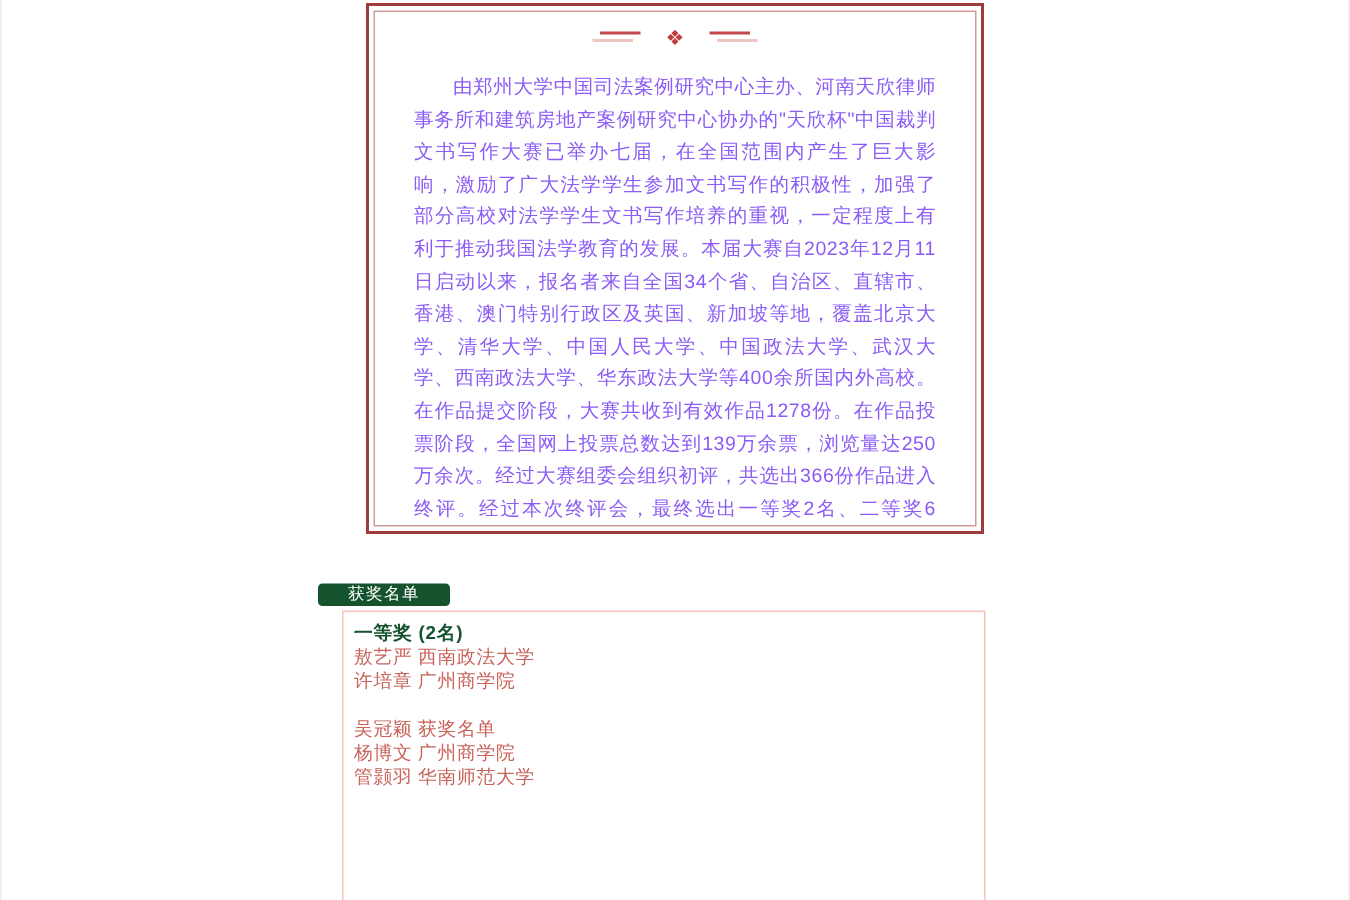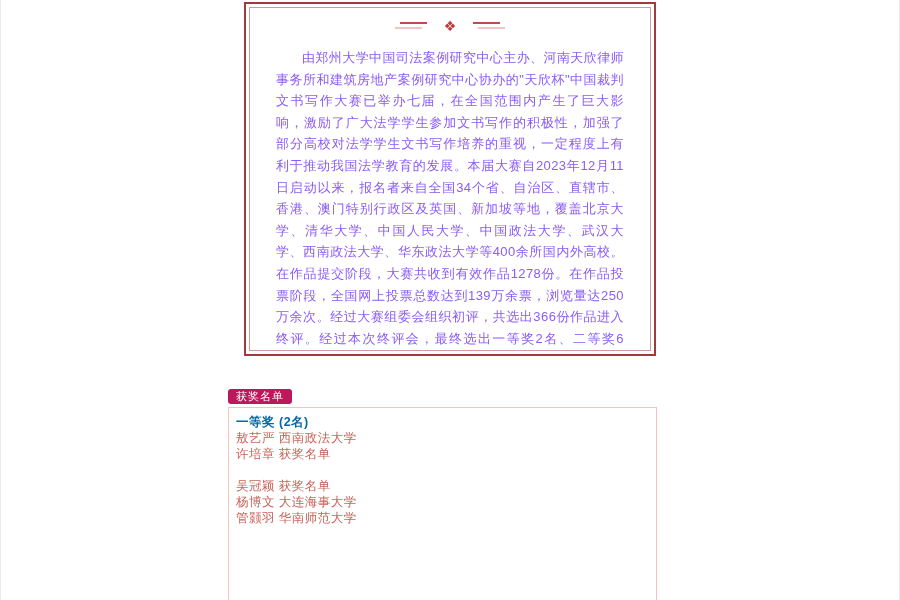--- a/index.html
+++ b/index.html
@@ -29,31 +29,31 @@
     display:inline-block;vertical-align:middle;color:#c2393d;font-size:14px;
     margin:0 12px;line-height:14px;
   }
   .article-inner p{
     margin:13px;text-align:justify;text-indent:2em;
     font-size:13px;line-height:21.6px;letter-spacing:0.4px;
     color:#8b5cf6;
   }
   
   .badge{
-    position:absolute;left:228px;top:389px;
-    background:#be185d;color:#ffffff;font-size:11px;line-height:15px;
-    padding:0 8px;border-radius:3px;letter-spacing:1px;
+    position:absolute;left:212px;top:389px;
+    background:#14532d;color:#ffffff;font-size:11px;line-height:15px;
+    padding:0 20px;border-radius:3px;letter-spacing:1px;
   }
   .awards-box{
     position:absolute;left:228px;top:407px;width:429px;height:220px;
     border:1px solid #f7c2b8;background:#fff;box-sizing:border-box;
     padding:6px 10px 0 7px;
   }
   .award-title{
-    font-size:12.5px;line-height:16px;font-weight:bold;color:#0369a1;letter-spacing:0.5px;
+    font-size:12.5px;line-height:16px;font-weight:bold;color:#14532d;letter-spacing:0.5px;
   }
   .award-row{
     font-size:12.5px;line-height:16px;color:#c9635a;letter-spacing:0.5px;font-family:Liberation Serif, serif;
   }
   .award-gap{height:16px;}
 </style>
 </head>
 <body>
 
 <div class="canvas">
@@ -68,20 +68,20 @@
       <p>由郑州大学中国司法案例研究中心主办、河南天欣律师事务所和建筑房地产案例研究中心协办的"天欣杯"中国裁判文书写作大赛已举办七届，在全国范围内产生了巨大影响，激励了广大法学学生参加文书写作的积极性，加强了部分高校对法学学生文书写作培养的重视，一定程度上有利于推动我国法学教育的发展。本届大赛自2023年12月11日启动以来，报名者来自全国34个省、自治区、直辖市、香港、澳门特别行政区及英国、新加坡等地，覆盖北京大学、清华大学、中国人民大学、中国政法大学、武汉大学、西南政法大学、华东政法大学等400余所国内外高校。在作品提交阶段，大赛共收到有效作品1278份。在作品投票阶段，全国网上投票总数达到139万余票，浏览量达250万余次。经过大赛组委会组织初评，共选出366份作品进入终评。经过本次终评会，最终选出一等奖2名、二等奖6名、三等奖10名、优秀奖20名。</p>
       <p>"天欣杯"中国裁判文书写作大赛旨在通过裁判文书写作的竞赛，从理论与实践相结合的角度，弥补当代法学教育对学生裁判文书写作实践指导的不足，拉近理论和实践的距离，培养知识水平与实践能力兼备的当代法科学生和适应新时代发展需要的社会主义法治人才。中国司法案例研究中心将会持续开展裁判文书写作大赛活动，将"天欣杯"中国裁判文书写作大赛这一品牌做大做强，为进一步推动我国的法学教育与司法实践相接轨，为新时代法科学生的培养做出更大的贡献。</p>
     </div>
   </div>
 
   <div class="badge">获奖名单</div>
 
   <div class="awards-box" id="awards-box">
       <div class="award-title">一等奖 (2名)</div>
       <div class="award-row">敖艺严 西南政法大学</div>
-      <div class="award-row">许培章 获奖名单</div>
+      <div class="award-row">许培章 广州商学院</div>
       <div class="award-gap"></div>
       <div class="award-row">吴冠颖 获奖名单</div>
-      <div class="award-row">杨博文 大连海事大学</div>
+      <div class="award-row">杨博文 广州商学院</div>
       <div class="award-row">管颢羽 华南师范大学</div>
     </div>
 
 </div>
 
 </body></html>

